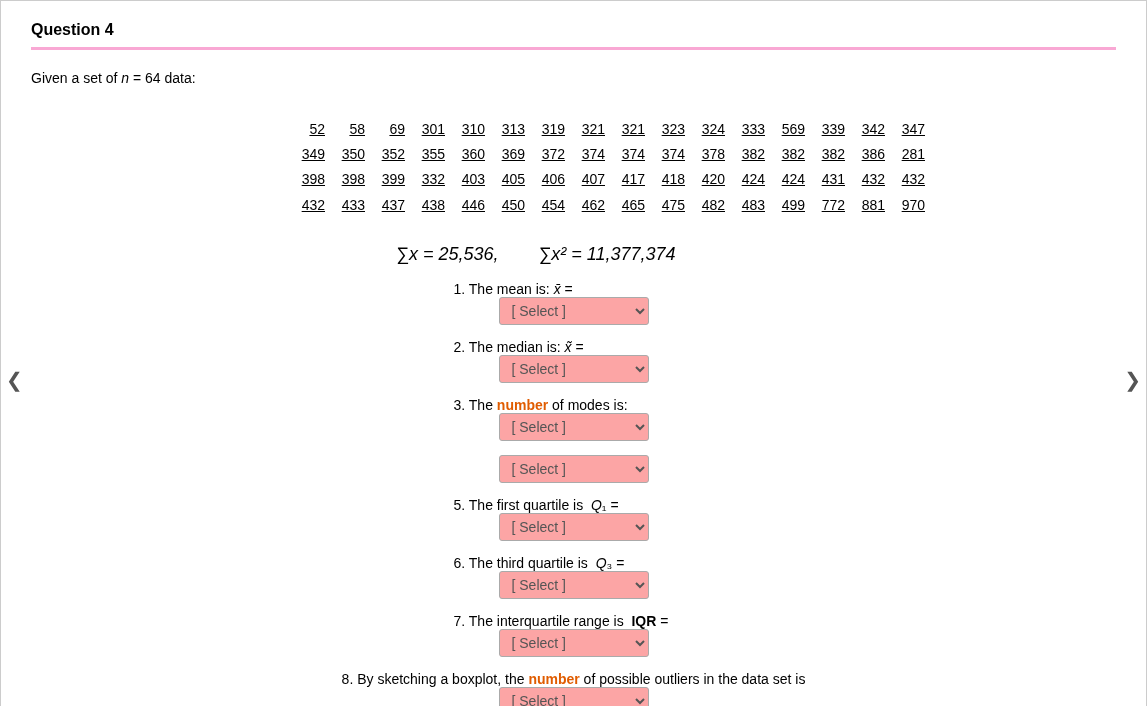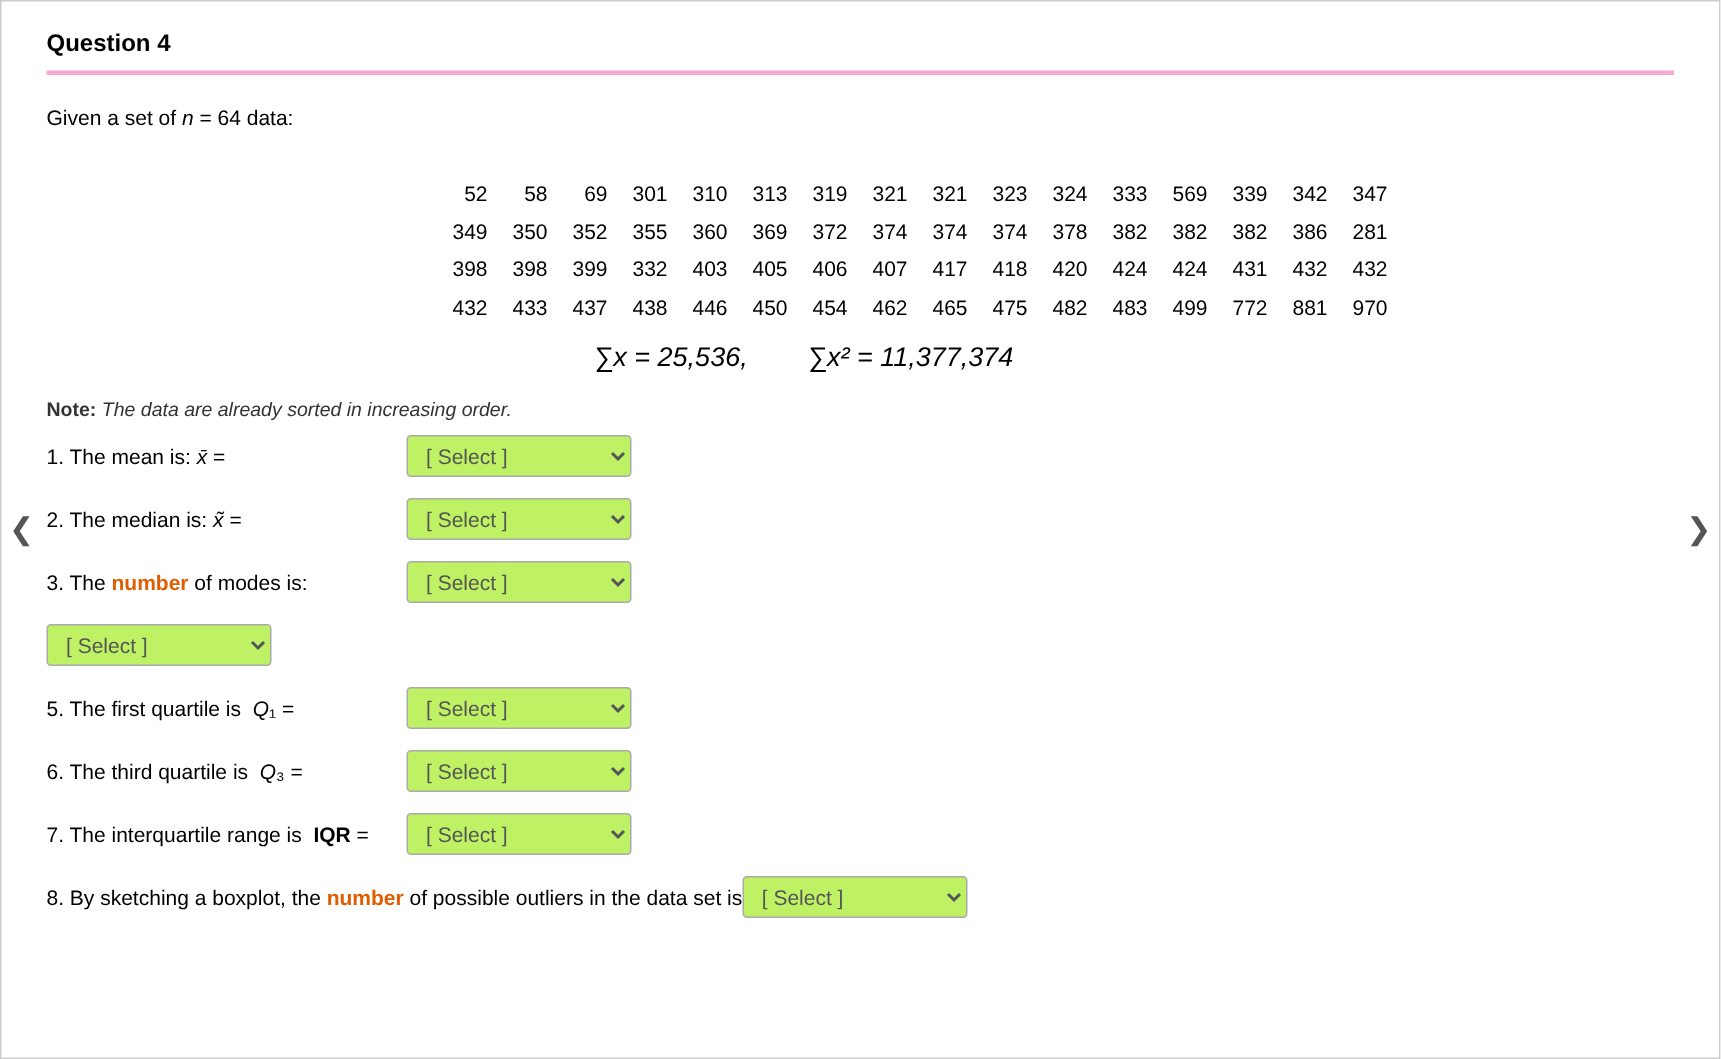--- a/index.html
+++ b/index.html
@@ -29,23 +29,24 @@
     }
     .intro-text {
       font-size: 14px;
       margin-bottom: 31px;
     }
     .intro-text .italic {
       font-style: italic;
     }
     .data-table {
       margin-left: 260px;
-      margin-bottom: 10px;
+      margin-bottom: 26px;
       font-size: 14px;
       line-height: 1.8;
+      text-decoration: underline;
     }
     .data-row {
       display: flex;
       gap: 0;
     }
     .data-cell {
       width: 40px;
       text-align: right;
       padding-right: 6px;
     }
@@ -67,33 +68,34 @@
     }
     .fill-text {
       font-size: 14px;
       margin-bottom: 16px;
     }
     .question-row {
       display: flex;
       align-items: center;
       margin-bottom: 14px;
       font-size: 14px;
+      flex-direction: column;
     }
     .question-label {
       min-width: 240px;
       display: flex;
       align-items: center;
       gap: 4px;
     }
     select {
       padding: 4px 8px;
       font-size: 14px;
       border: 1px solid #aaa;
       border-radius: 3px;
-      background: #bef264;
+      background: #fca5a5;
       min-width: 150px;
       cursor: pointer;
       color: #555;
     }
     .nav-arrow-left {
       position: absolute;
       left: 0;
       top: 50%;
       transform: translateY(-50%);
       font-size: 20px;
@@ -201,24 +203,20 @@
     </div>
   </div>
 
   <div class="summation-line">
     &nbsp;&nbsp;&nbsp;&nbsp;&nbsp;&nbsp;&nbsp;&nbsp;&nbsp;&nbsp;&nbsp;&nbsp;&nbsp;&nbsp;&nbsp;&nbsp;&nbsp;&nbsp;&nbsp;&nbsp;
     <span>∑<i>x</i> = 25,536,</span>
     &nbsp;&nbsp;&nbsp;&nbsp;&nbsp;&nbsp;
     <span>∑<i>x</i>² = 11,377,374</span>
   </div>
 
-  <div class="note-text">
-    <span class="note-label">Note:</span>
-    <span> The data are already sorted in increasing order.</span>
-  </div>
 
 
   <div class="question-row">
     <div class="question-label">
       <span>1. The mean is: <i>x̄</i> =</span>
     </div>
     <select>
       <option>[ Select ]</option>
     </select>
   </div>

